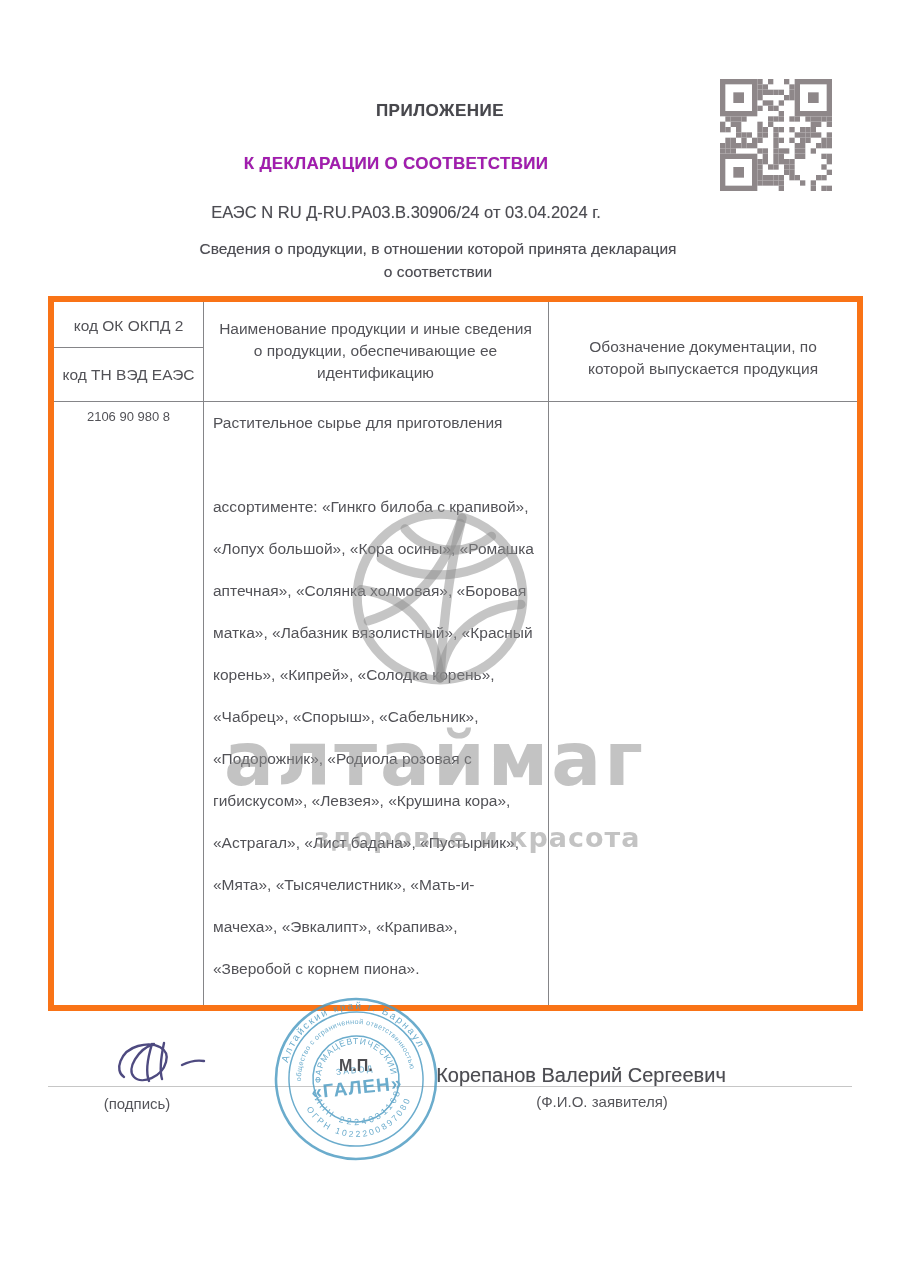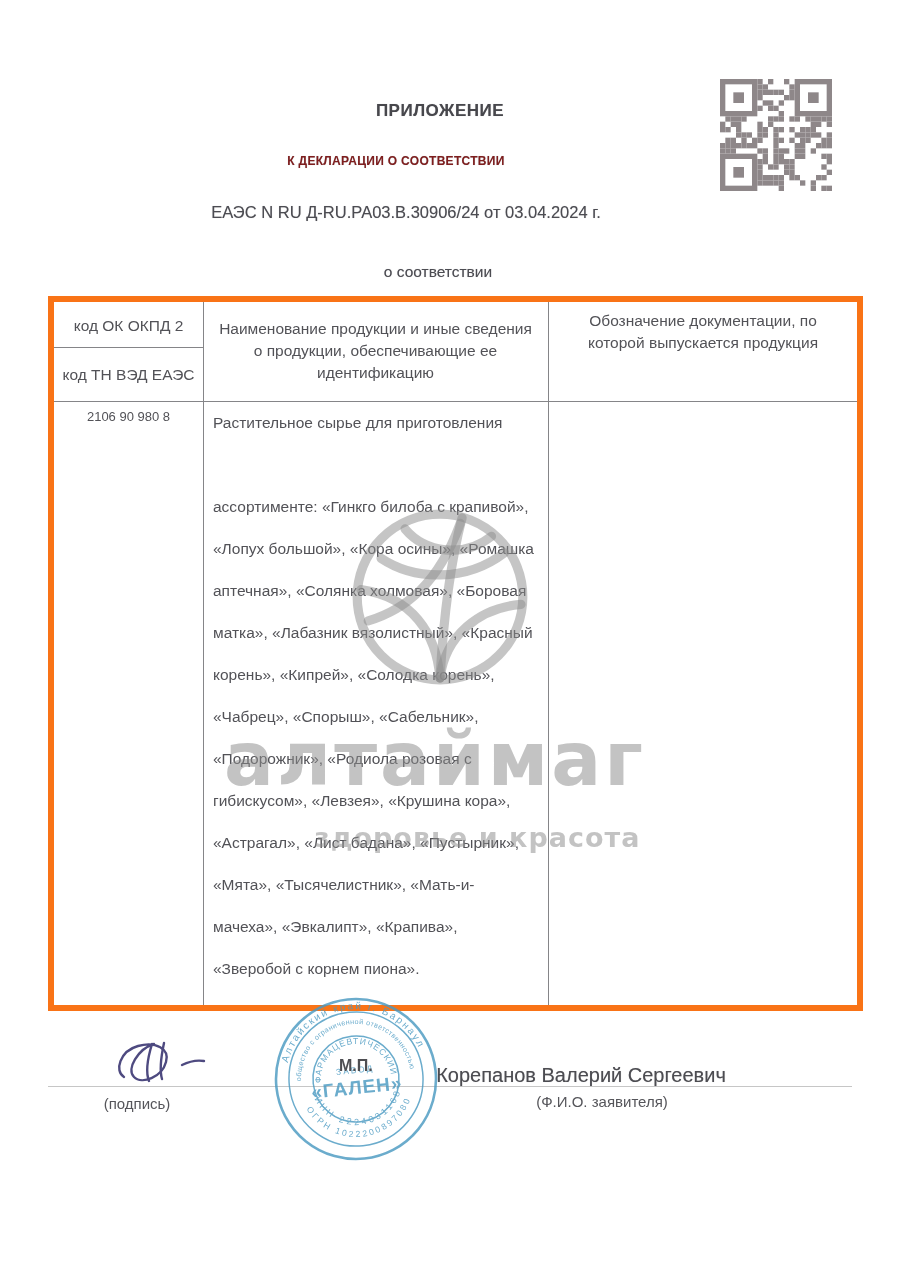--- a/index.html
+++ b/index.html
@@ -4,21 +4,21 @@
 <style>
   html,body{margin:0;padding:0;background:#ffffff;}
   .page{
     position:relative;width:900px;height:1277px;background:#ffffff;overflow:hidden;
     font-family:"Liberation Sans","DejaVu Sans",sans-serif;color:#4c4c51;margin-top:35px;
   }
   .abs{position:absolute;}
   .abs-center{position:absolute;transform:translateX(-50%);white-space:nowrap;}
   .soft{text-shadow:0 0 0.7px rgba(80,80,86,.45);}
   .title{font-size:17px;font-weight:bold;letter-spacing:.5px;color:#47474c;}
-  .subtitle{font-size:12px;font-weight:bold;letter-spacing:.3px;color:#7f1d1d;}
+  .subtitle{font-size:17px;font-weight:bold;letter-spacing:.3px;color:#a21caf;}
   .decl-number{font-size:16.5px;color:#4c4c52;}
   .intro{font-size:15.5px;color:#4c4c52;}
   
   .doc-table{position:absolute;left:48px;top:261px;width:803px;height:703px;border:6px solid #f97316;}
   .vline{position:absolute;top:0;bottom:0;width:1px;background:#858588;}
   .hline{position:absolute;height:1px;background:#858588;}
   .cell-text{position:absolute;font-size:15.5px;line-height:22px;text-align:center;color:#525257;}
   .code-text{position:absolute;font-size:13px;color:#525257;text-align:center;}
   .prod-line{position:absolute;left:159px;font-size:15.5px;color:#525257;white-space:nowrap;}
   .doc-ref{position:absolute;left:500px;width:297px;text-align:center;font-size:15px;line-height:21px;color:#525257;}
@@ -208,32 +208,33 @@
           <rect x="85" y="100" width="5" height="5"></rect>
           <rect x="95" y="100" width="5" height="5"></rect>
           <rect x="100" y="100" width="5" height="5"></rect>
         </g>
     </svg>
   </div>
 
   <div class="abs-center title soft" style="left:440px;top:66px;">ПРИЛОЖЕНИЕ</div>
   <div class="abs-center subtitle soft" style="left:396px;top:119px;">К ДЕКЛАРАЦИИ О СООТВЕТСТВИИ</div>
   <div class="abs-center decl-number soft" style="left:406px;top:168px;">ЕАЭС N RU Д-RU.РА03.В.30906/24 от 03.04.2024 г.</div>
+  <div class="abs-center intro soft" style="left:438px;top:205px;">Сведения о продукции, в отношении которой принята декларация</div>
   <div class="abs-center intro soft" style="left:438px;top:228px;">о соответствии</div>
 
   <div class="doc-table">
     <div class="vline" style="left:149px;"></div>
     <div class="vline" style="left:494px;"></div>
     <div class="hline" style="left:0;width:803px;top:99px;"></div>
     <div class="hline" style="left:0;width:149px;top:45px;"></div>
 
     <div class="cell-text" style="left:0;top:13px;width:149px;">код ОК ОКПД 2</div>
     <div class="cell-text" style="left:0;top:62px;width:149px;">код ТН ВЭД ЕАЭС</div>
     <div class="cell-text" style="left:159px;top:16px;width:325px;">Наименование продукции и иные сведения о продукции, обеспечивающие ее идентификацию</div>
-    <div class="cell-text" style="left:514px;top:8px;width:270px;">Обозначение документации, по которой выпускается продукция</div>
+    <div class="cell-text" style="left:514px;top:34px;width:270px;">Обозначение документации, по которой выпускается продукция</div>
 
     <div class="code-text" style="left:0;top:107px;width:149px;">2106 90 980 8</div>
 
     <div class="prod-line" style="top:112px;">Растительное сырье для приготовления</div>
     <div class="prod-line" style="top:196px;">ассортименте: «Гинкго билоба с крапивой»,</div>
     <div class="prod-line" style="top:238px;">«Лопух большой», «Кора осины», «Ромашка</div>
     <div class="prod-line" style="top:280px;">аптечная», «Солянка холмовая», «Боровая</div>
     <div class="prod-line" style="top:322px;">матка», «Лабазник вязолистный», «Красный</div>
     <div class="prod-line" style="top:406px;">«Чабрец», «Спорыш», «Сабельник»,</div>
     <div class="prod-line" style="top:364px;">корень», «Кипрей», «Солодка корень»,</div>

